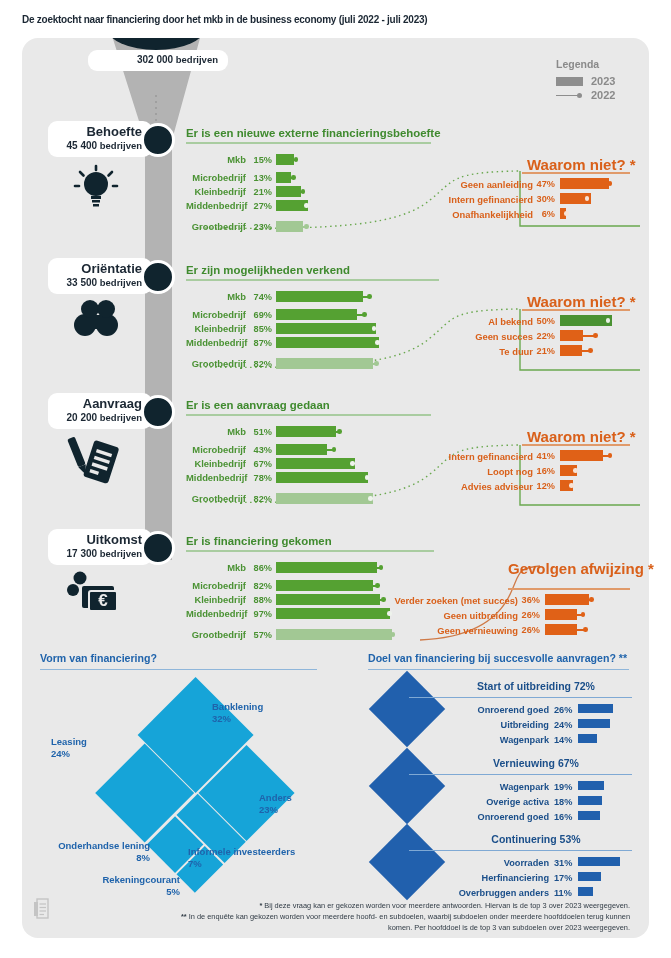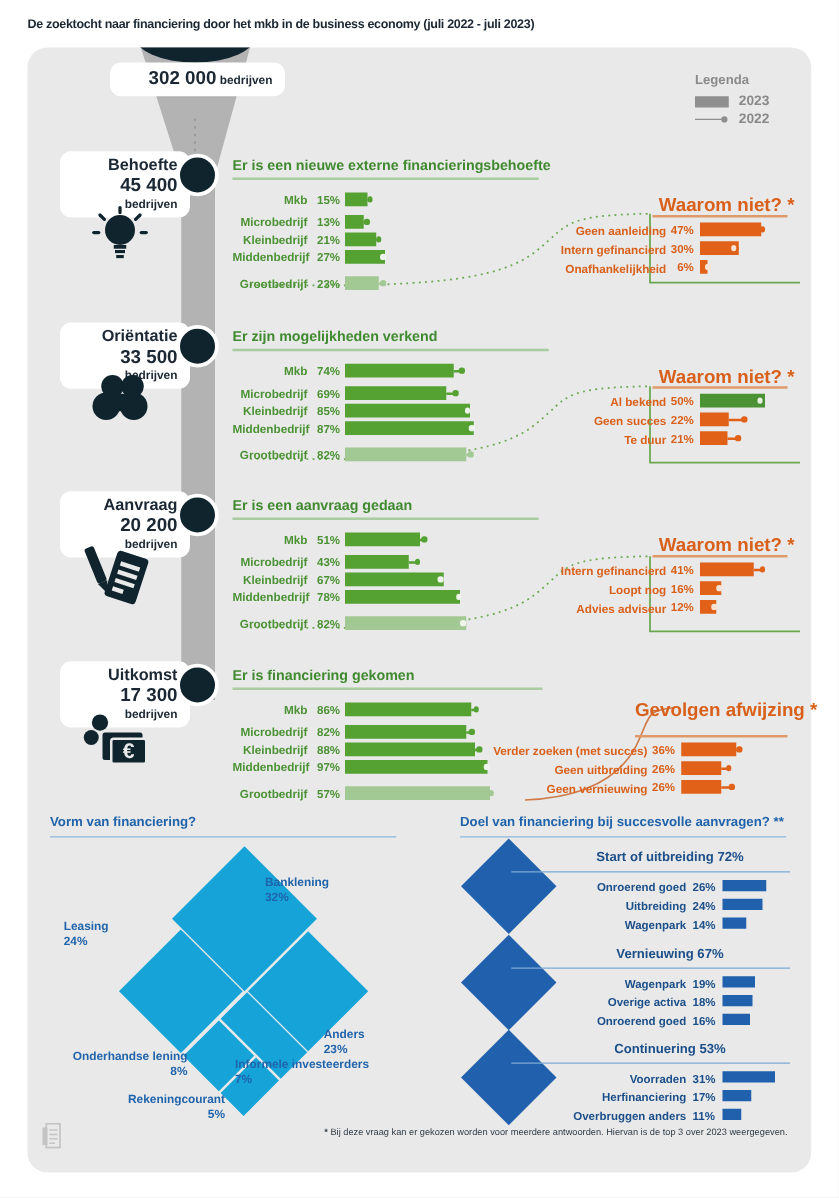--- a/index.html
+++ b/index.html
@@ -31,21 +31,21 @@
   .legend-line:after { content:""; position:absolute; left:21px; top:2px; width:5px; height:5px; border-radius:50%; background:#8e8e8e; }
   .legend-label { font-size:11px; color:#8a8a8a; font-weight:bold; }
 
   
   .pill {
     position:absolute; background:#ffffff; border-radius:9px;
     padding:4px 10px 5px 10px; text-align:right; box-shadow:0 0 0 0 transparent;
   }
   .pill-name { font-size:13px; color:#1b2733; font-weight:bold; line-height:1.15; }
   .pill-sub { font-size:9.5px; color:#1b2733; font-weight:bold; line-height:1.2; }
-  .pill-sub .cnt { font-size:15px; }
+  .pill-sub .cnt { font-size:10px; }
 
   .stage-dot {
     position:absolute; border-radius:50%; background:#10242e;
     border:3.5px solid #ffffff;
   }
 
   
   .grp-title {
     position:absolute; font-size:11.4px; font-weight:bold; color:#3f8a2e;
     white-space:nowrap;
@@ -516,21 +516,21 @@
 </svg>
 
 <div class="dia-label" style="left:212px; top:687px;margin-top:14px;">
   <span>Banklening</span><br>
   <span>32%</span>
 </div>
 <div class="dia-label" style="left:51px; top:736px;">
   <span>Leasing</span><br>
   <span>24%</span>
 </div>
-<div class="dia-label" style="left:259px; top:822px;">
+<div class="dia-label" style="left:259px; top:792px;">
   <span>Anders</span><br>
   <span>23%</span>
 </div>
 <div class="dia-label" style="left:30px; top:840px; text-align:right; width:120px;">
   <span>Onderhandse lening</span><br>
   <span>8%</span>
 </div>
 <div class="dia-label" style="left:188px; top:846px;">
   <span>Informele investeerders</span><br>
   <span>7%</span>
@@ -579,20 +579,24 @@
     <div class="blue-label" style="left: 420px; top: 888px; width: 129px;">Overbruggen anders</div>
     <div class="blue-pct" style="left: 554px; top: 888px;">11%</div>
     <div class="blue-bar" style="left: 578px; top: 887px; width: 14.85px;"></div>
   </div>
 
 <div class="footnote" style="left:160px; top:900px; width:470px;">
   <div>
     <span class="fn-mark">*</span>
     <span>Bij deze vraag kan er gekozen worden voor meerdere antwoorden. Hiervan is de top 3 over 2023 weergegeven.</span>
   </div>
+  <div>
+    <span class="fn-mark">**</span>
+    <span>In de enquête kan gekozen worden voor meerdere hoofd- en subdoelen, waarbij subdoelen onder meerdere hoofddoelen terug kunnen komen. Per hoofddoel is de top 3 van subdoelen over 2023 weergegeven.</span>
+  </div>
 </div>
 
 <svg class="doc-icon" viewBox="0 0 18 22">
   <rect x="4" y="1" width="11" height="19" fill="none" stroke="#c4c4c4" stroke-width="1.4"></rect>
   <rect x="1" y="4" width="4" height="14" fill="#c4c4c4"></rect>
   <line x1="6.5" y1="6" x2="13" y2="6" stroke="#c4c4c4" stroke-width="1.2"></line>
   <line x1="6.5" y1="9.5" x2="13" y2="9.5" stroke="#c4c4c4" stroke-width="1.2"></line>
   <line x1="6.5" y1="13" x2="13" y2="13" stroke="#c4c4c4" stroke-width="1.2"></line>
   <line x1="6.5" y1="16.5" x2="11" y2="16.5" stroke="#c4c4c4" stroke-width="1.2"></line>
 </svg>

